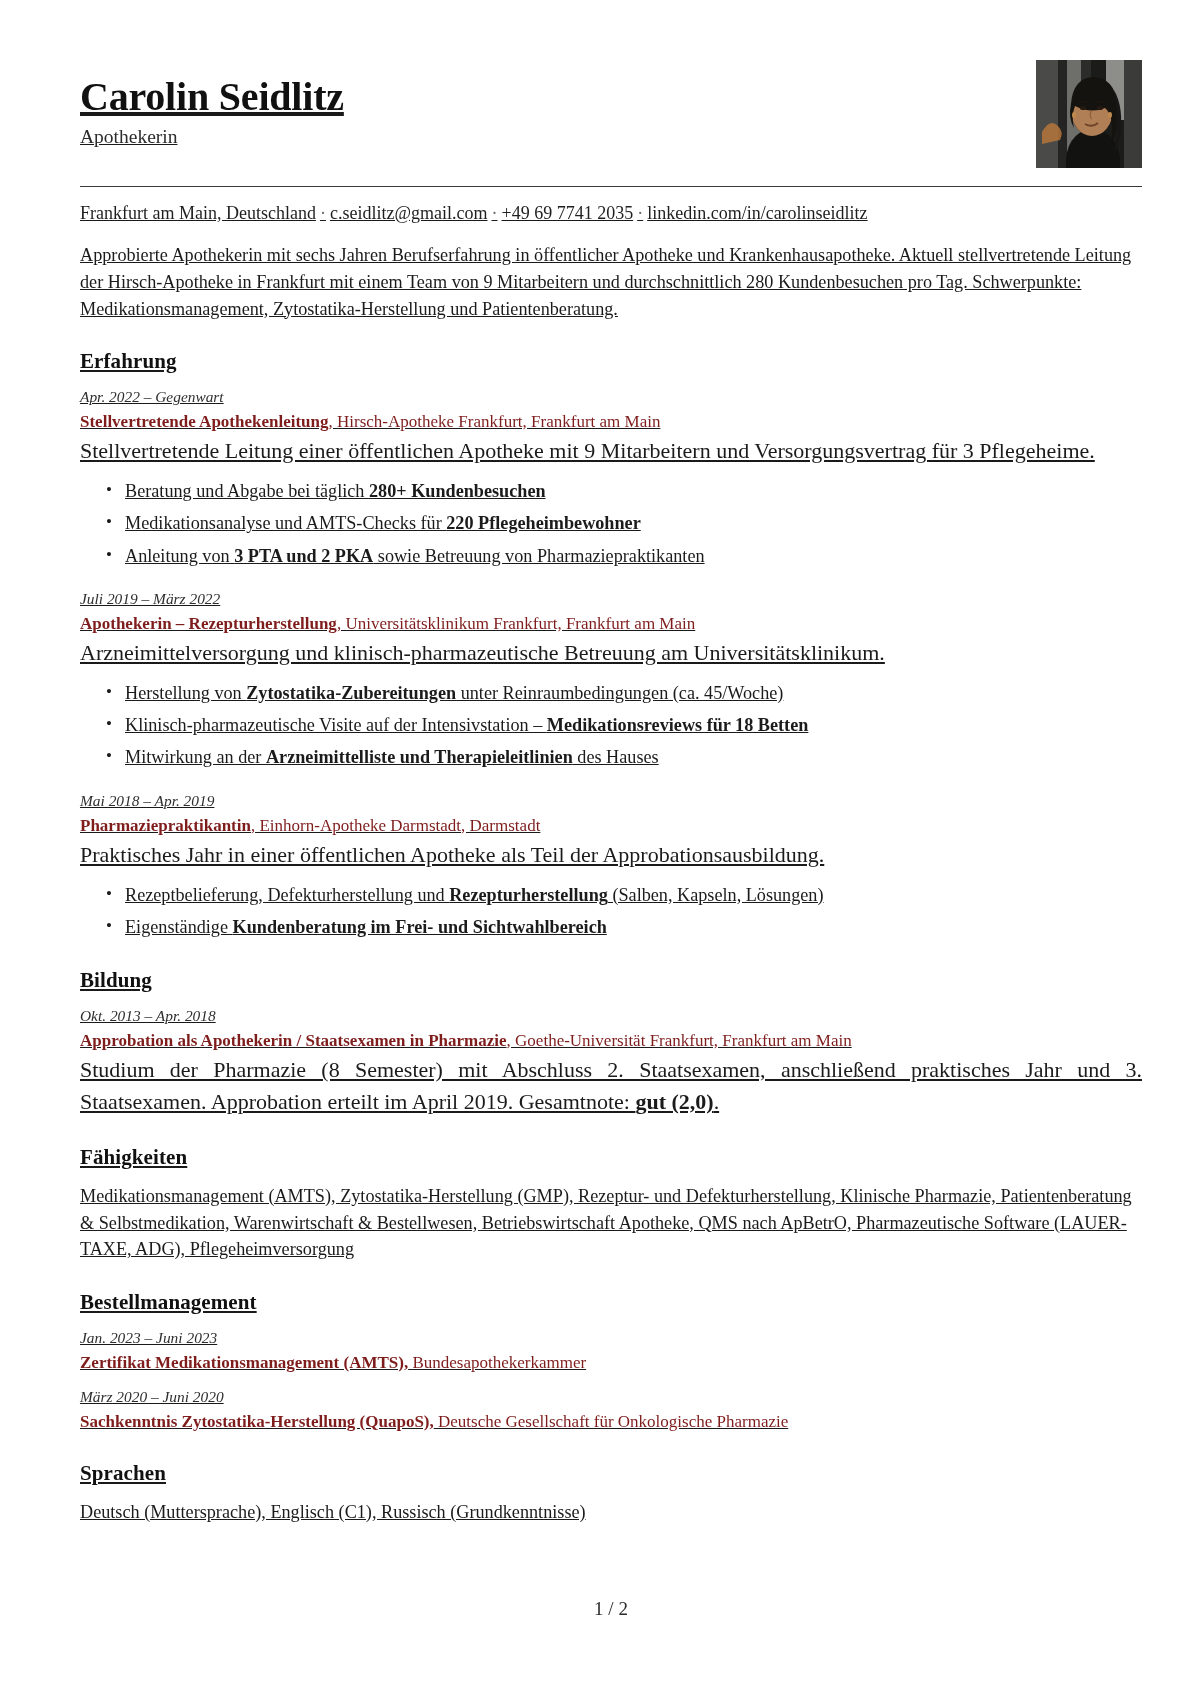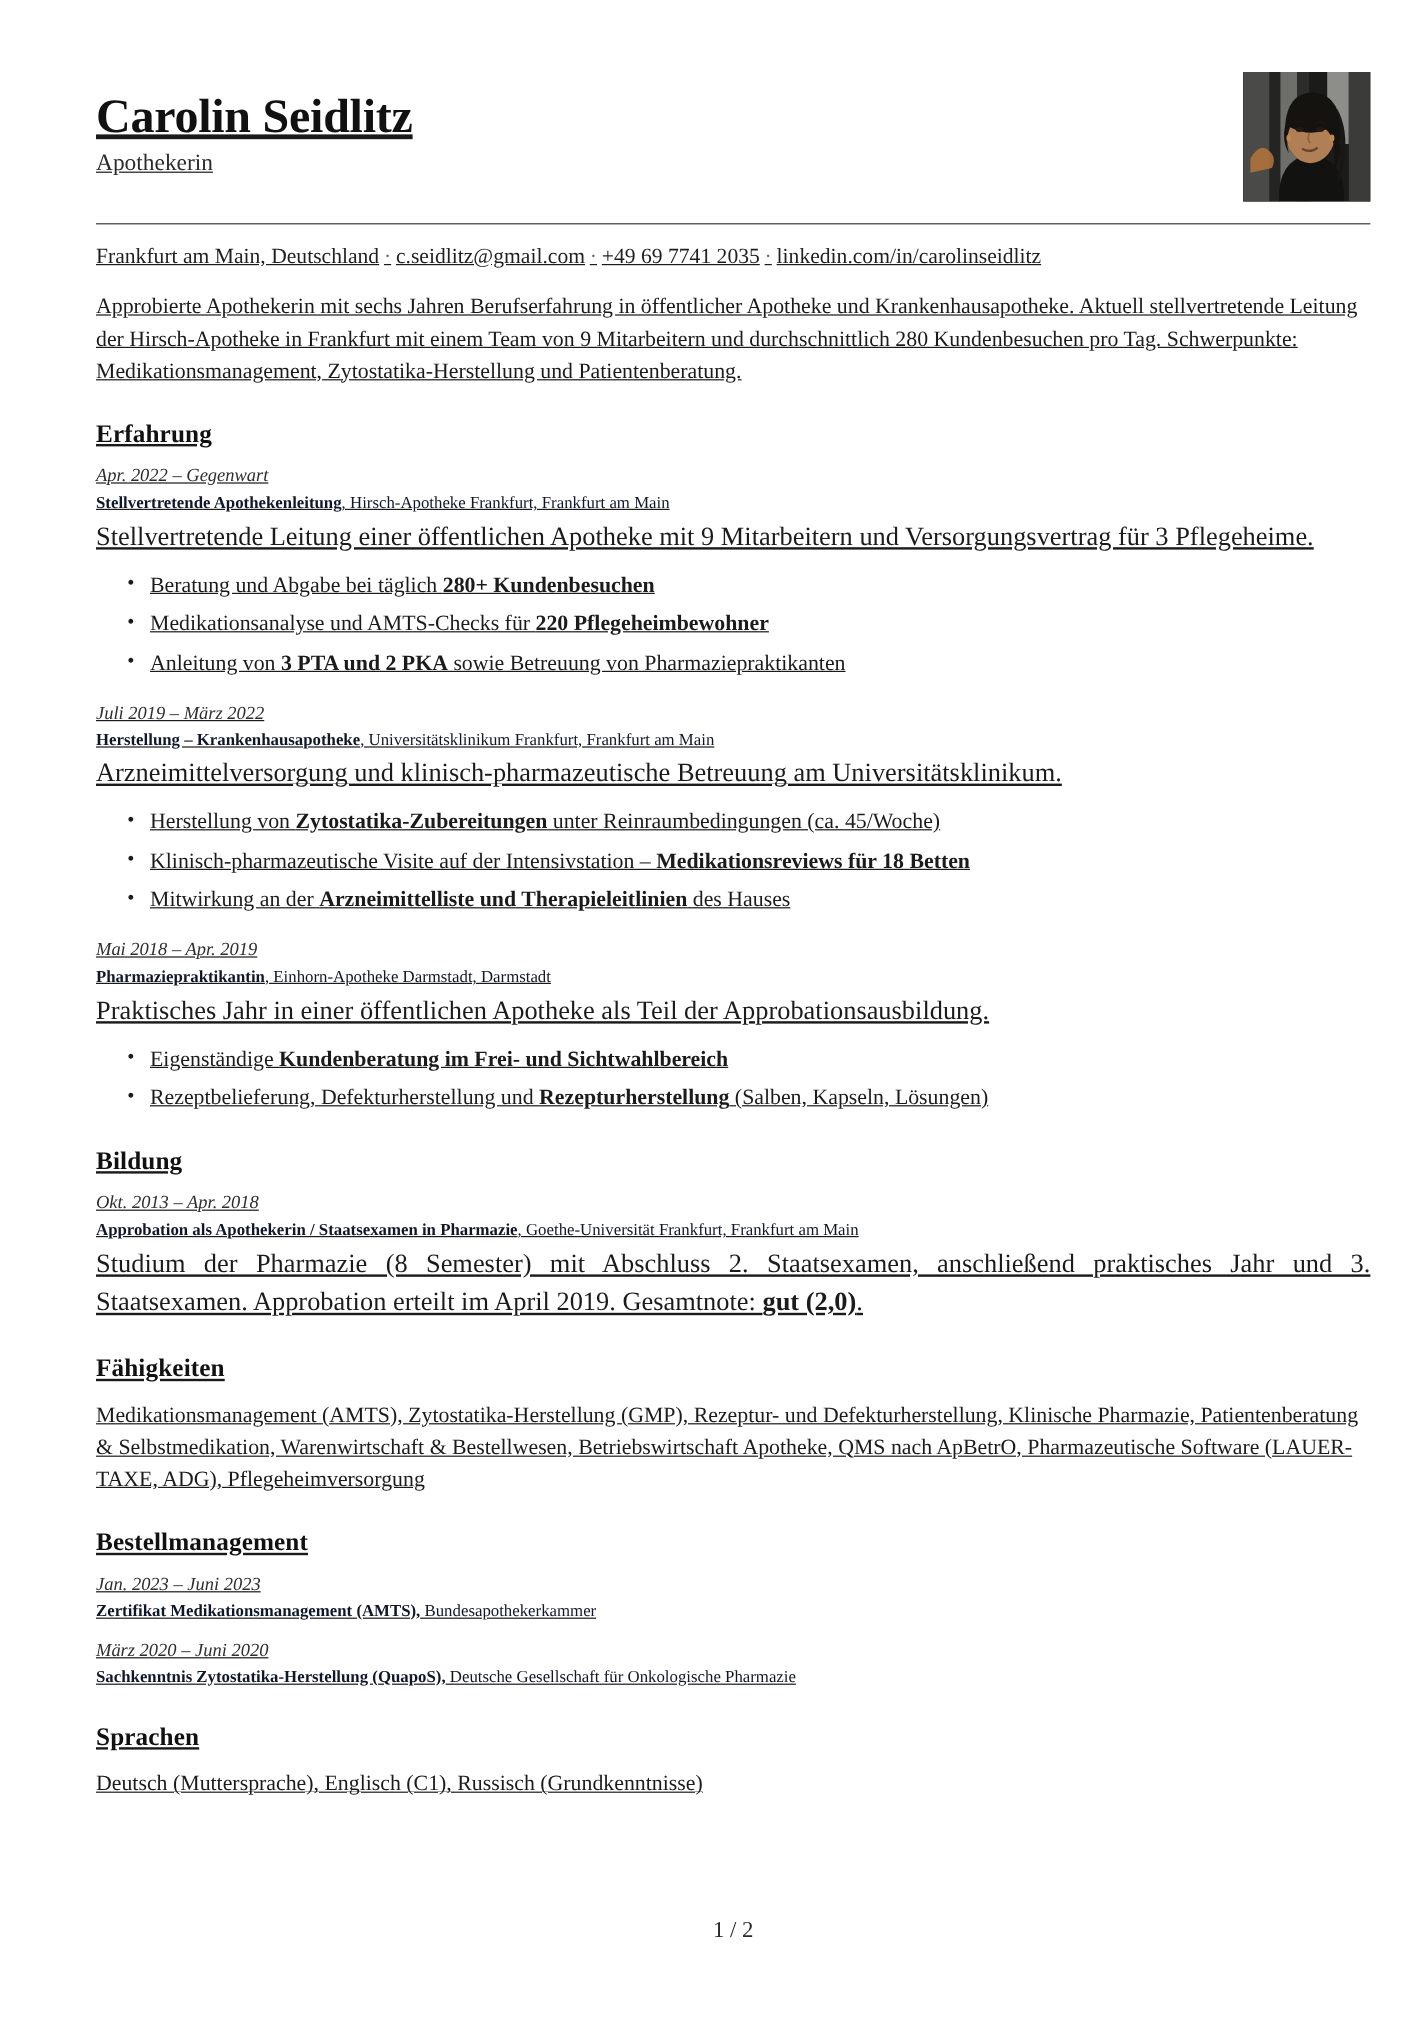--- a/index.html
+++ b/index.html
@@ -91,23 +91,23 @@
   .entry { margin-bottom: 19px; }
   .entry:last-child { margin-bottom: 0; }
   .entry-date {
     font-size: 15.4px;
     font-style: italic;
     color: #2e2e2e;
     line-height: 1.35;
     margin-bottom: 2px;
   }
   .entry-head {
-    font-size: 14px;
+    font-size: 17px;
     line-height: 1.42;
-    color: #0f172a;
+    color: #7f1d1d;
   }
   .entry-head b { font-weight: 700; }
   .entry-sub {
     font-size: 22px;
     line-height: 1.45;
     color: #1b1b1b;
     margin-top: 1px;
   }
   .entry-sub.justify { text-align: justify; }
   .entry-sub b { font-weight: 700; }
@@ -208,36 +208,36 @@
       <div class="entry-sub">Stellvertretende Leitung einer öffentlichen Apotheke mit 9 Mitarbeitern und Versorgungsvertrag für 3 Pflegeheime.</div>
       <ul class="bullets">
         <li><span>Beratung und Abgabe bei täglich </span><b>280+ Kundenbesuchen</b><span></span></li>
         <li><span>Medikationsanalyse und AMTS-Checks für </span><b>220 Pflegeheimbewohner</b><span></span></li>
         <li><span>Anleitung von </span><b>3 PTA und 2 PKA</b><span> sowie Betreuung von Pharmaziepraktikanten</span></li>
       </ul>
     </div>
 
     <div class="entry">
       <div class="entry-date">Juli 2019 – März 2022</div>
-      <div class="entry-head"><b>Herstellung – Krankenhausapotheke</b><span>, Universitätsklinikum Frankfurt, Frankfurt am Main</span></div>
+      <div class="entry-head"><b>Apothekerin – Rezepturherstellung</b><span>, Universitätsklinikum Frankfurt, Frankfurt am Main</span></div>
       <div class="entry-sub">Arzneimittelversorgung und klinisch-pharmazeutische Betreuung am Universitätsklinikum.</div>
       <ul class="bullets">
         <li><span>Herstellung von </span><b>Zytostatika-Zubereitungen</b><span> unter Reinraumbedingungen (ca. 45/Woche)</span></li>
         <li><span>Klinisch-pharmazeutische Visite auf der Intensivstation – </span><b>Medikationsreviews für 18 Betten</b><span></span></li>
         <li><span>Mitwirkung an der </span><b>Arzneimittelliste und Therapieleitlinien</b><span> des Hauses</span></li>
       </ul>
     </div>
 
     <div class="entry">
       <div class="entry-date">Mai 2018 – Apr. 2019</div>
       <div class="entry-head"><b>Pharmaziepraktikantin</b><span>, Einhorn-Apotheke Darmstadt, Darmstadt</span></div>
       <div class="entry-sub">Praktisches Jahr in einer öffentlichen Apotheke als Teil der Approbationsausbildung.</div>
       <ul class="bullets">
+        <li><span>Rezeptbelieferung, Defekturherstellung und </span><b>Rezepturherstellung</b><span> (Salben, Kapseln, Lösungen)</span></li>
         <li><span>Eigenständige </span><b>Kundenberatung im Frei- und Sichtwahlbereich</b><span></span></li>
-        <li><span>Rezeptbelieferung, Defekturherstellung und </span><b>Rezepturherstellung</b><span> (Salben, Kapseln, Lösungen)</span></li>
       </ul>
     </div>
   </div>
 
   <div class="section">
     <h2 class="section-title">Bildung</h2>
     <div class="entry">
       <div class="entry-date">Okt. 2013 – Apr. 2018</div>
       <div class="entry-head"><b>Approbation als Apothekerin / Staatsexamen in Pharmazie</b><span>, Goethe-Universität Frankfurt, Frankfurt am Main</span></div>
       <div class="entry-sub justify"><span>Studium der Pharmazie (8 Semester) mit Abschluss 2. Staatsexamen, anschließend praktisches Jahr und 3. Staatsexamen. Approbation erteilt im April 2019. Gesamtnote: </span><b>gut (2,0)</b><span>.</span></div>

